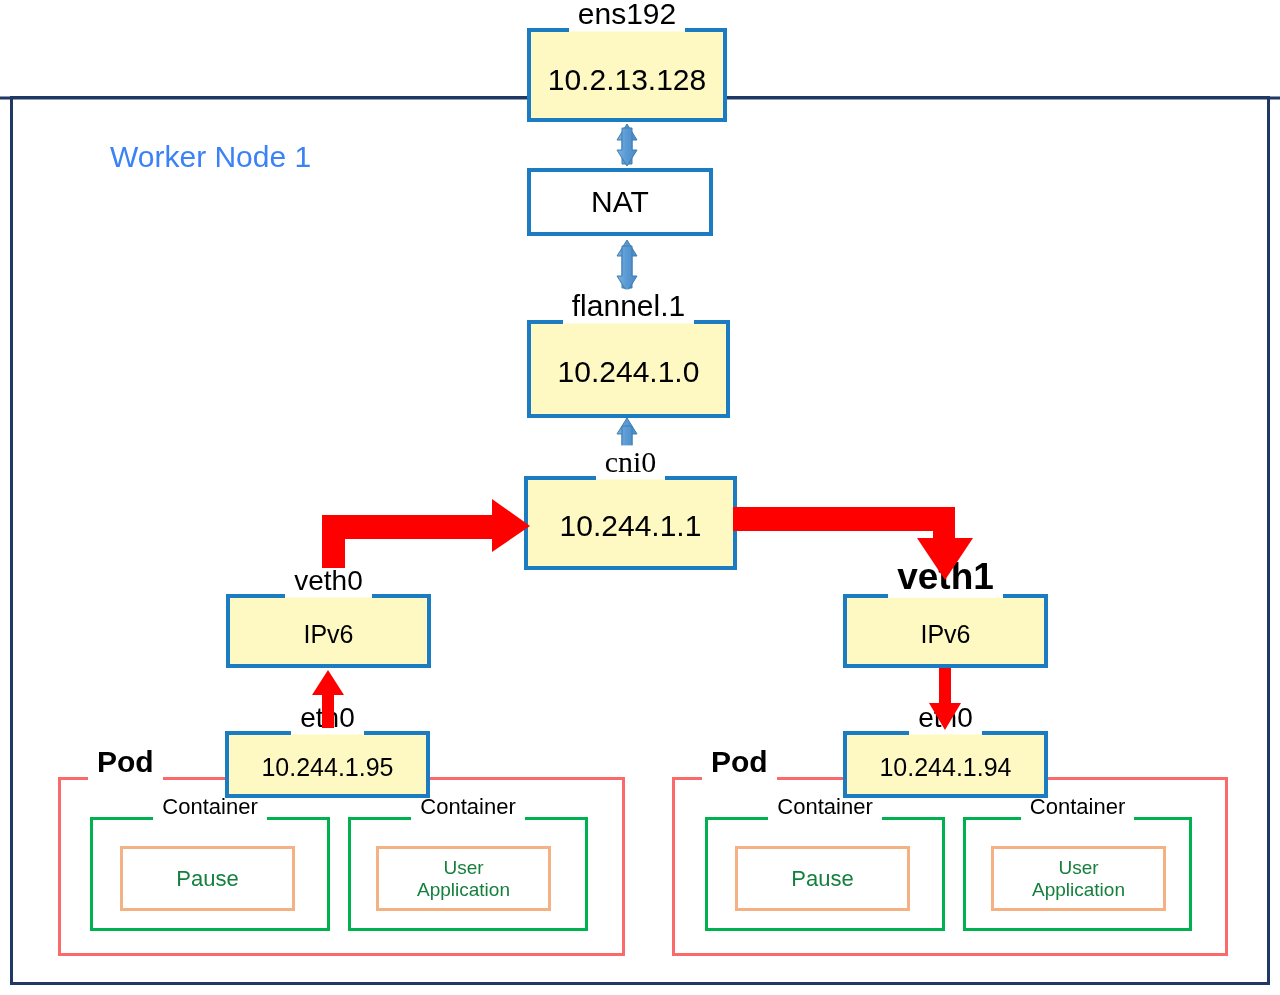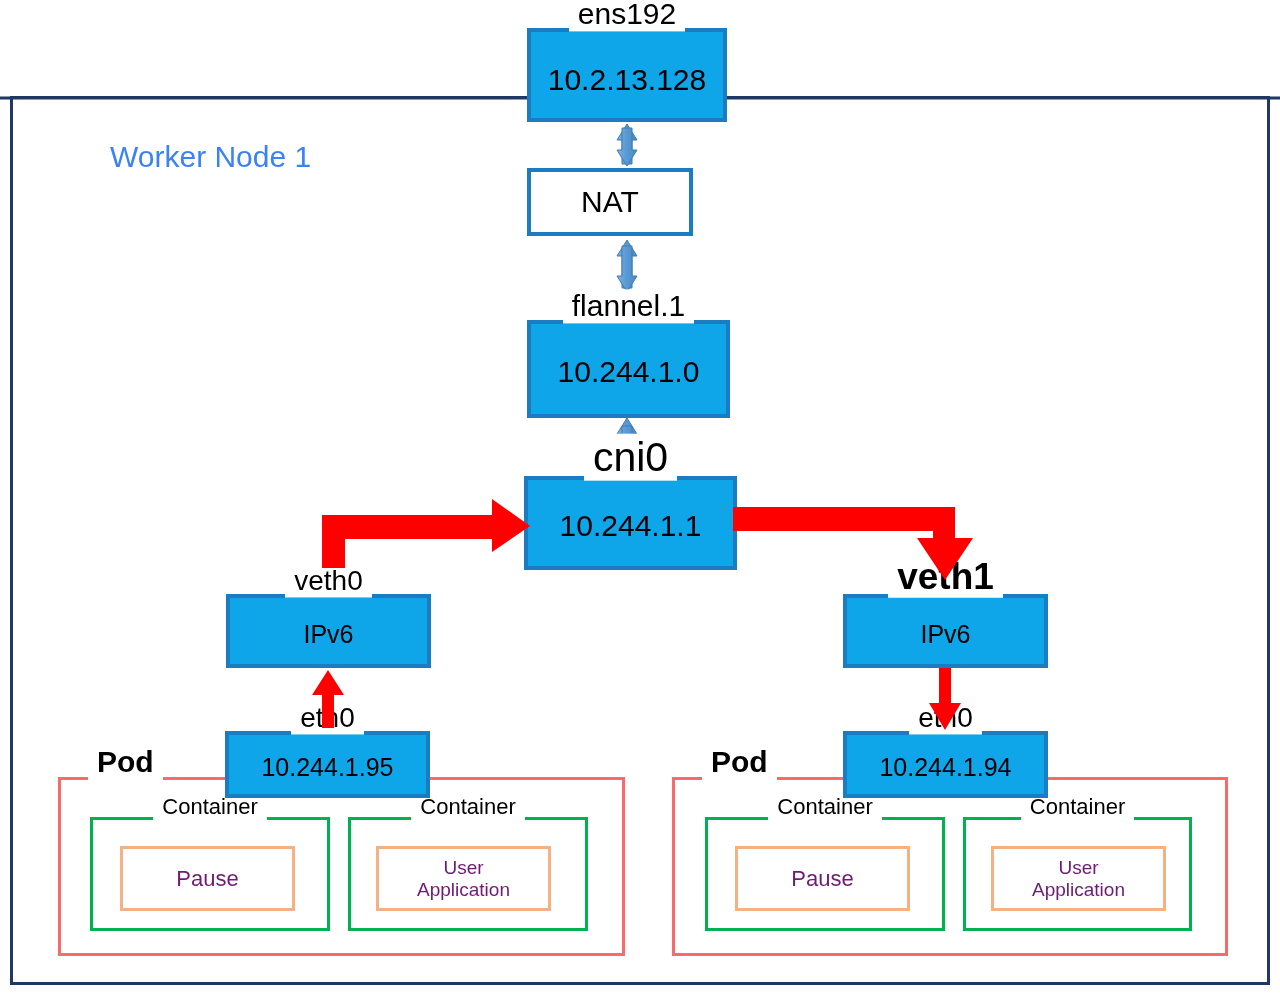--- a/index.html
+++ b/index.html
@@ -68,21 +68,21 @@
   .lbox .lb-body {
     position: absolute;
     top: 0; left: 0; right: 0; bottom: 0;
     box-sizing: border-box;
     border-width: 4px;
     border-style: solid;
     border-top: none;
     display: flex;
     align-items: center;
     justify-content: center;
-    background: #0ea5e9;
+    background: #fef9c3;
   }
   .lbox .lb-val {
     color: #000000;
     text-align: center;
     line-height: 1.12;
     white-space: pre-line;
     font-family: "Liberation Sans", sans-serif;
   }
 
   
@@ -114,21 +114,21 @@
   .obox {
     position: absolute;
     box-sizing: border-box;
     border: 3px solid #F4B183;
     background: #ffffff;
     display: flex;
     align-items: center;
     justify-content: center;
     text-align: center;
     line-height: 1.15;
-    color: #701a75;
+    color: #15803d;
     white-space: pre-line;
     font-family: "Liberation Sans", sans-serif;
   }
 
   
   .layer {
     position: absolute;
     top: 0; left: 0;
     width: 1280px;
     height: 995px;
@@ -186,42 +186,42 @@
     <div class="lb-body">
       <span class="lb-val" style="font-size:30px; transform:translateY(6px);">10.2.13.128</span>
     </div>
     <div class="lb-top">
       <span class="seg"></span>
       <span class="cap" style="font-size:30px;">ens192</span>
       <span class="seg"></span>
     </div>
   </div>
 
-  <div class="pbox z-box" style="left:527px; top:168px; width:166px; height:68px; font-size:30px;">
+  <div class="pbox z-box" style="left:527px; top:168px; width:186px; height:68px; font-size:30px;">
     <span>NAT</span>
   </div>
 
   <div class="lbox c-blue z-box" style="left:527px; top:322px; width:203px; height:96px;">
     <div class="lb-body">
       <span class="lb-val" style="font-size:30px; transform:translateY(4px);">10.244.1.0</span>
     </div>
     <div class="lb-top">
       <span class="seg"></span>
       <span class="cap" style="font-size:30px;">flannel.1</span>
       <span class="seg"></span>
     </div>
   </div>
 
   <div class="lbox c-blue z-box" style="left:524px; top:478px; width:213px; height:92px;">
     <div class="lb-body">
       <span class="lb-val" style="font-size:30px; transform:translateY(4px);">10.244.1.1</span>
     </div>
     <div class="lb-top">
       <span class="seg"></span>
-      <span class="cap" style="font-size:41px;">cni0</span>
+      <span class="cap" style="font-size:30px;font-family:Liberation Serif, serif;">cni0</span>
       <span class="seg"></span>
     </div>
   </div>
 
   <div class="lbox c-blue z-box" style="left:226px; top:596px; width:205px; height:72px;">
     <div class="lb-body">
       <span class="lb-val" style="font-size:25px; transform:translateY(4px);">IPv6</span>
     </div>
     <div class="lb-top">
       <span class="seg"></span>

